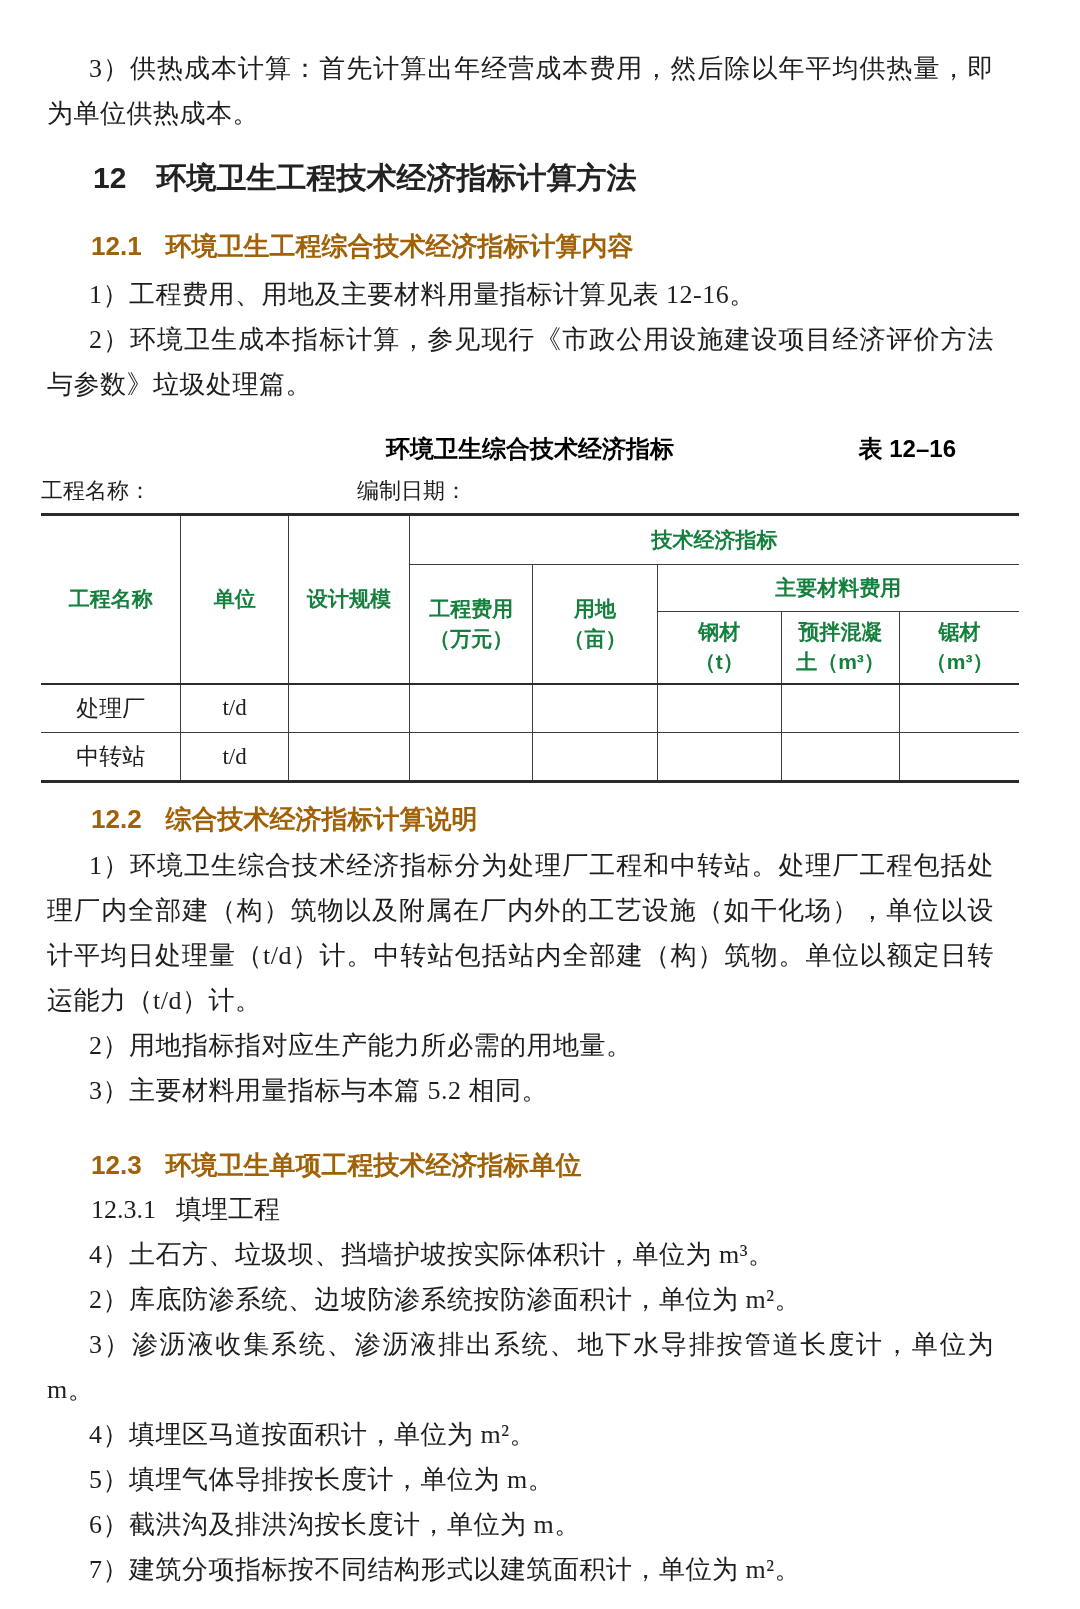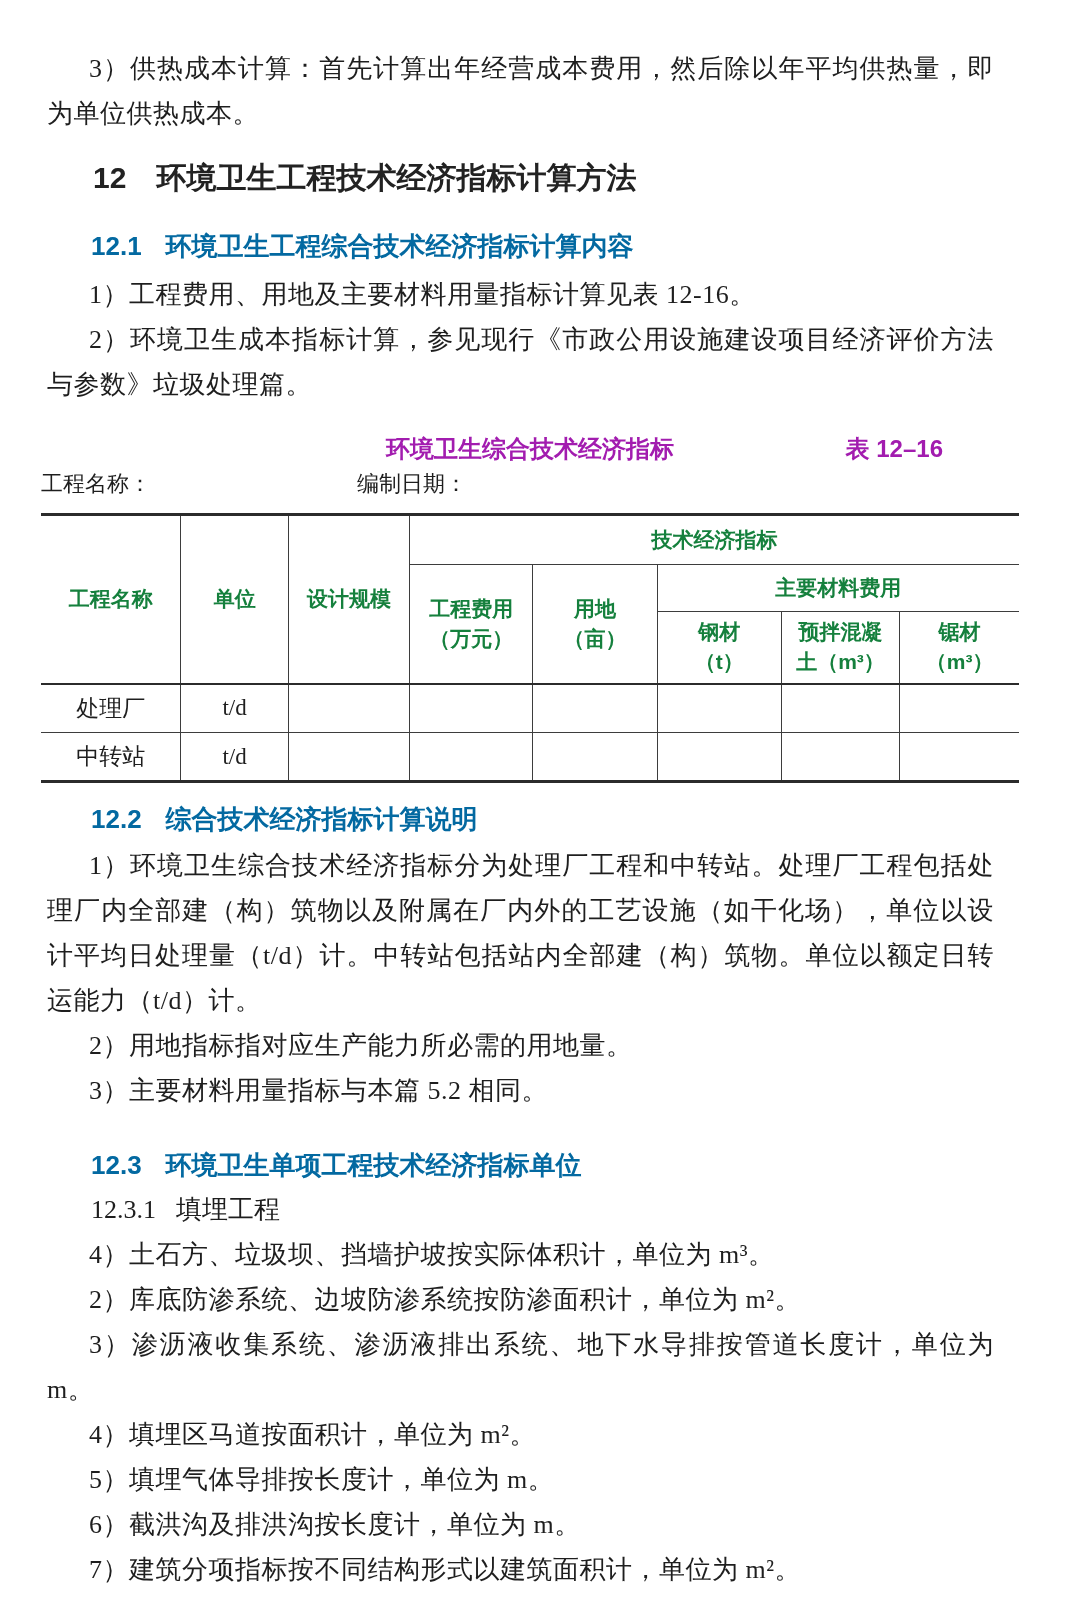--- a/index.html
+++ b/index.html
@@ -37,21 +37,21 @@
   }
   .chapter .num { margin-right: 30px; }
   
   .section {
     margin: 26px 0 0 0;
     padding-left: 44px;
     font-family: "Liberation Sans", sans-serif;
     font-weight: bold;
     font-size: 26px;
     line-height: 40px;
-    color: #0369a1;
+    color: #a16207;
   }
   .section .num { margin-right: 24px; }
   
   .subsection {
     margin: 2px 0 0 0;
     padding-left: 44px;
     font-size: 26px;
     line-height: 45px;
   }
   .subsection .num { margin-right: 20px; }
@@ -62,26 +62,27 @@
 
   
   .table-block { width: 978px; margin: 22px 0 0 -6px; }
   .table-caption {
     position: relative;
     height: 40px; line-height: 40px;
     text-align: center;
     font-family: "Liberation Sans", sans-serif;
     font-weight: bold;
     font-size: 24px;
-    color: #a21caf;
-  }
-  .tc-label { position: absolute; right: 76px; top: 0; }
+    color: #000000;
+  }
+  .tc-label { position: absolute; right: 63px; top: 0; }
   .table-meta {
     display: flex;
     height: 44px;
+    align-items: center;
     font-size: 22px;
   }
   .table-meta .m1 { width: 32.3%; }
   .table-meta .m2 { width: 31.7%; }
   .table-meta .m3 { width: 36%; }
 
   table.indicators {
     border-collapse: collapse;
     width: 100%;
     table-layout: fixed;

